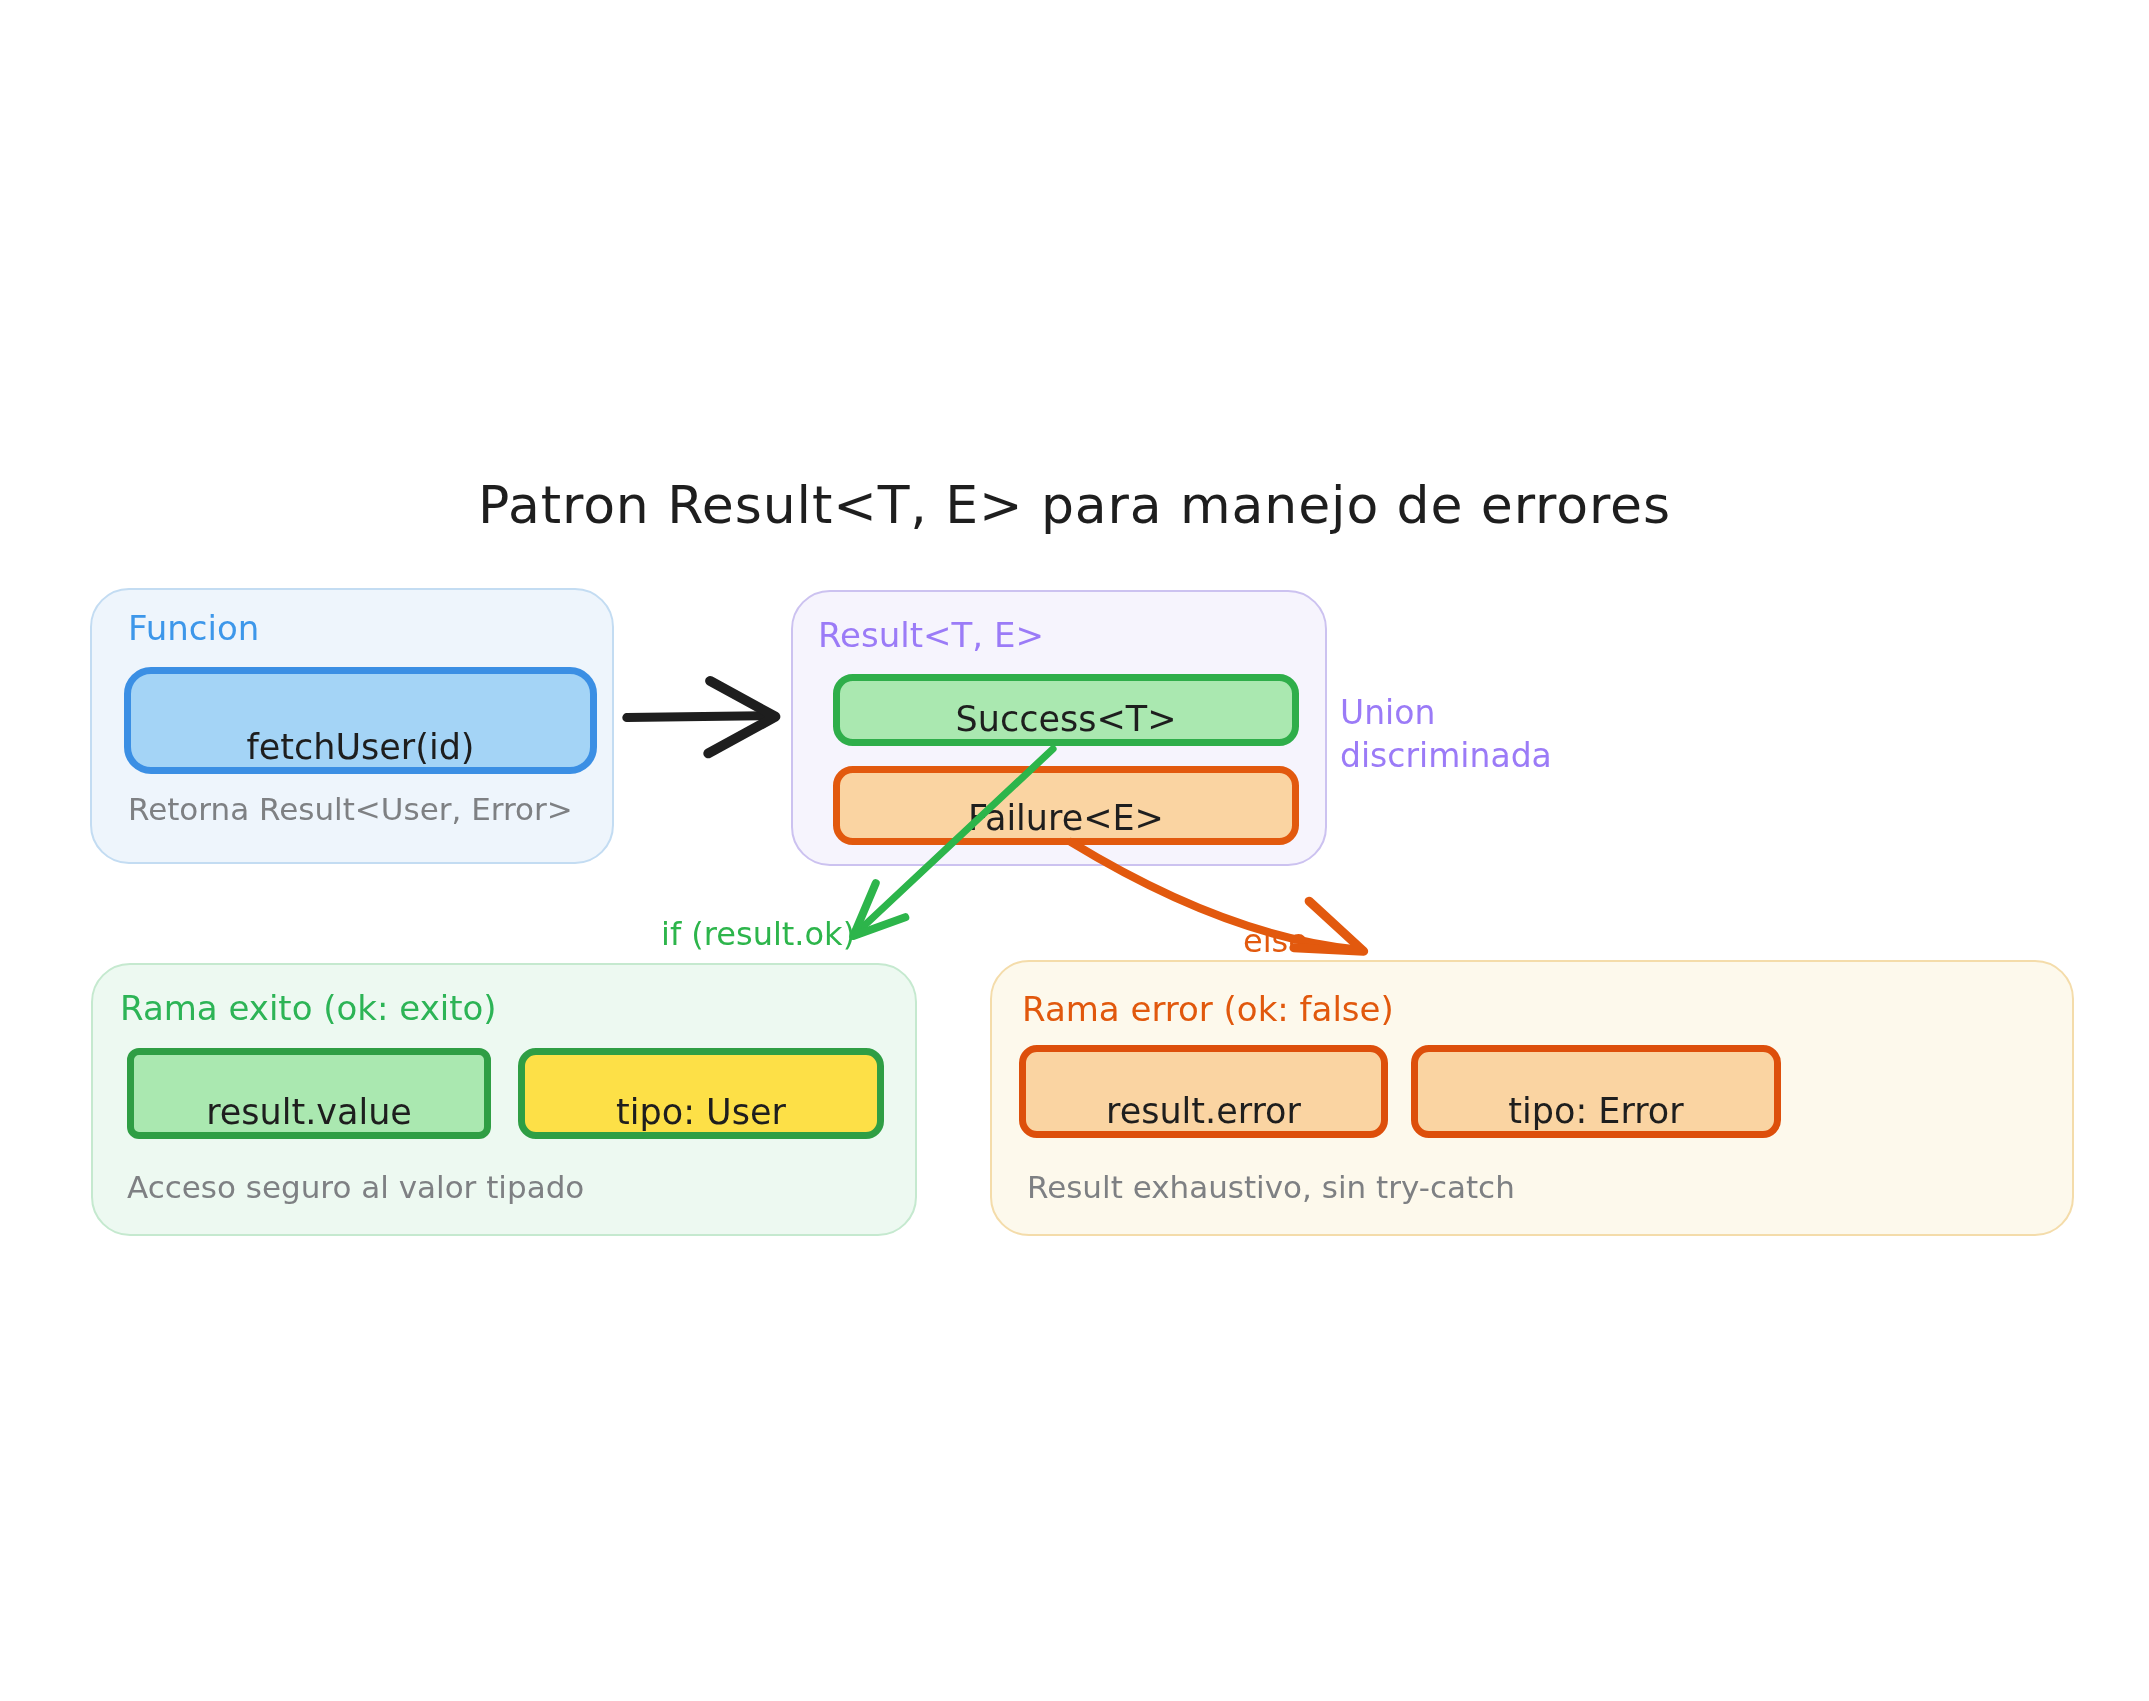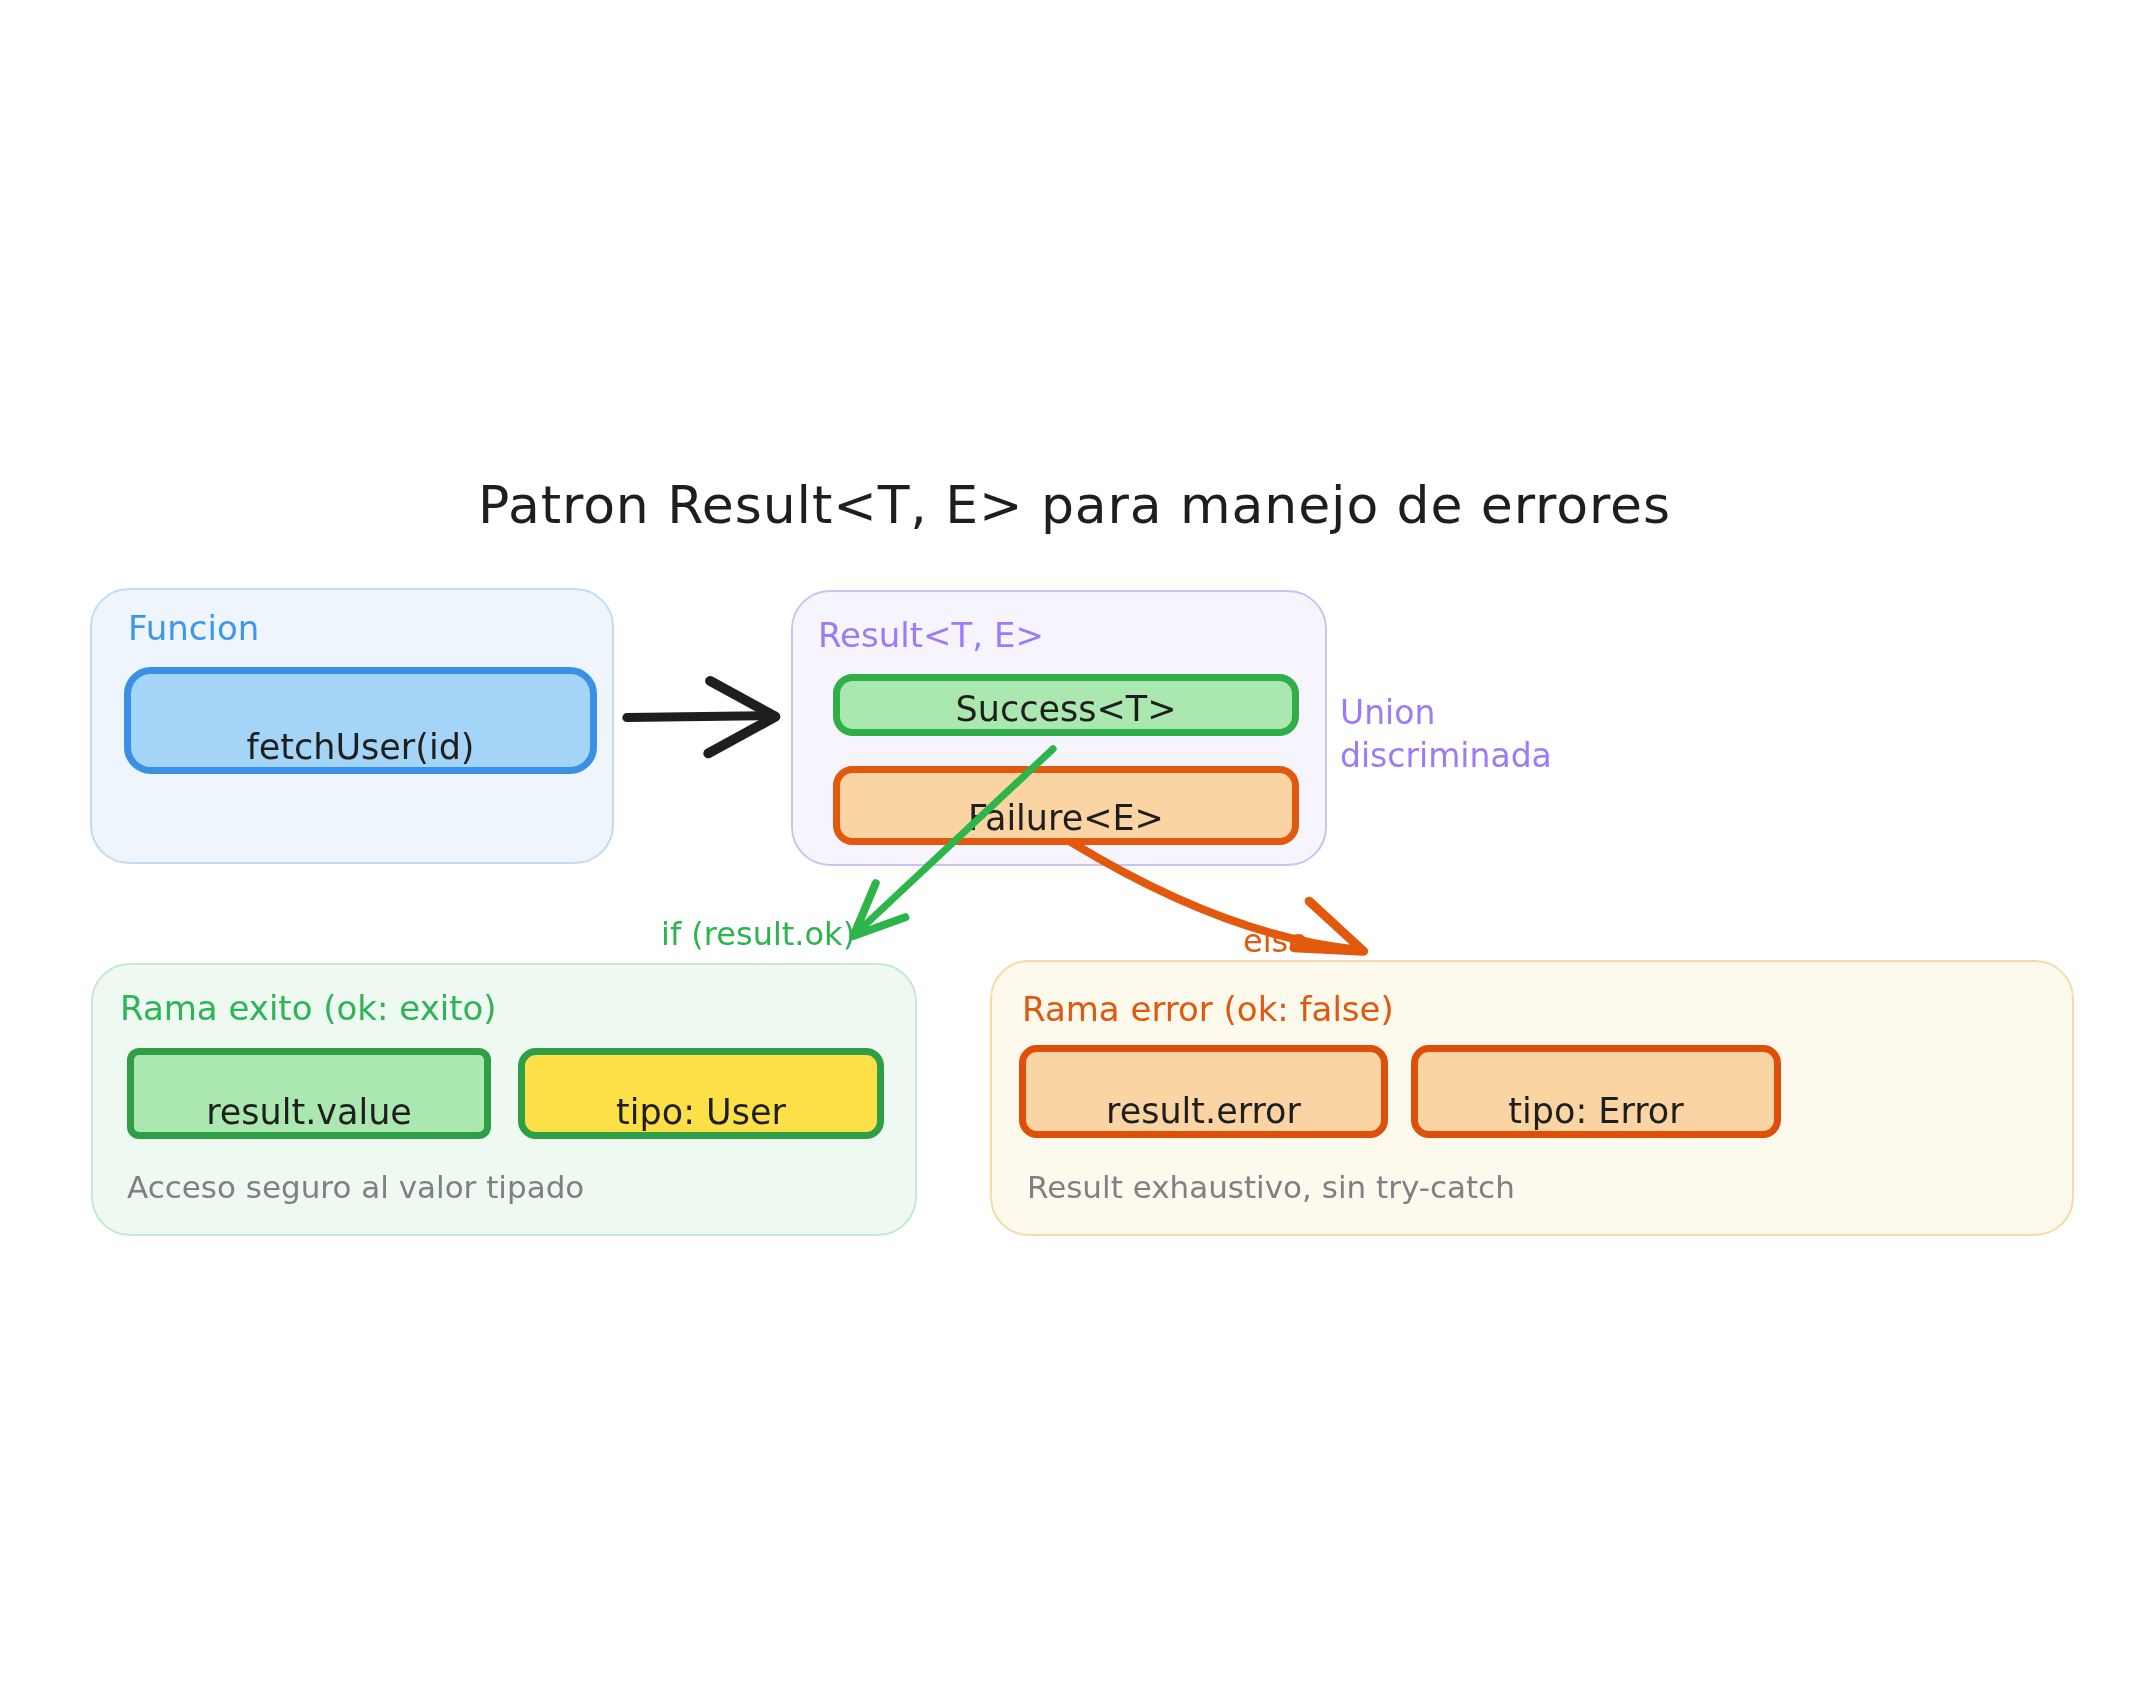--- a/index.html
+++ b/index.html
@@ -56,21 +56,21 @@
     background:#a4d4f6; border:7.2px solid #3b8fe4; border-radius:27px;
   }
   .funcion-panel .panel-caption { left:36px; top:201px; }
   
   .result-panel {
     left:791px; top:590px; width:536px; height:276px;
     background:#f6f4fd; border:2.7px solid #ccc2f0;
   }
   .result-panel .panel-label { left:25px; top:23px; color:#9b7bf7; }
   .success-node {
-    left:40px; top:82px; width:466px; height:62px;
+    left:40px; top:82px; width:466px; height:72px;
     background:#aae8b0; border:7.2px solid #2fae4a; border-radius:19.7px;
   }
   .failure-node {
     left:40px; top:174px; width:466px; height:79px;
     background:#fad4a2; border:7.2px solid #e2590e; border-radius:19.7px;
   }
   .union-note {
     position:absolute;
     left:1340px; top:691px;
     font-size:33px; line-height:43px;
@@ -123,20 +123,21 @@
 
 <div class="canvas">
 
   <div class="title">Patron Result&lt;T, E&gt; para manejo de errores</div>
 
   <section class="panel funcion-panel">
     <div class="panel-label">Funcion</div>
     <div class="node fetchuser-node">
       <span>fetchUser(id)</span>
     </div>
+    <div class="panel-caption">Retorna Result&lt;User, Error&gt;</div>
   </section>
 
   <section class="panel result-panel">
     <div class="panel-label">Result&lt;T, E&gt;</div>
     <div class="node success-node">
       <span>Success&lt;T&gt;</span>
     </div>
     <div class="node failure-node">
       <span>Failure&lt;E&gt;</span>
     </div>

